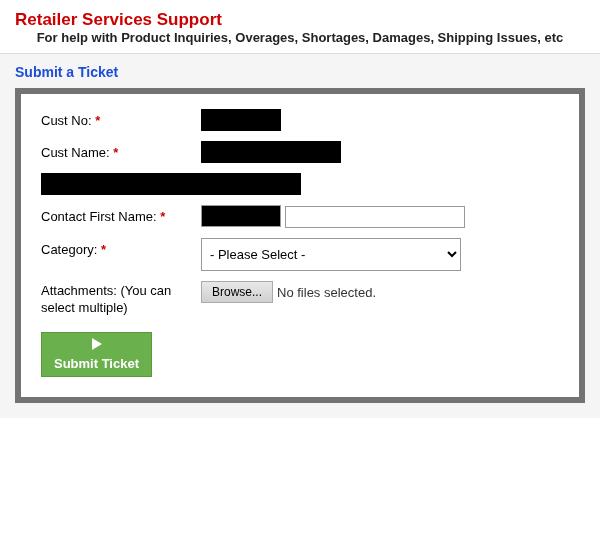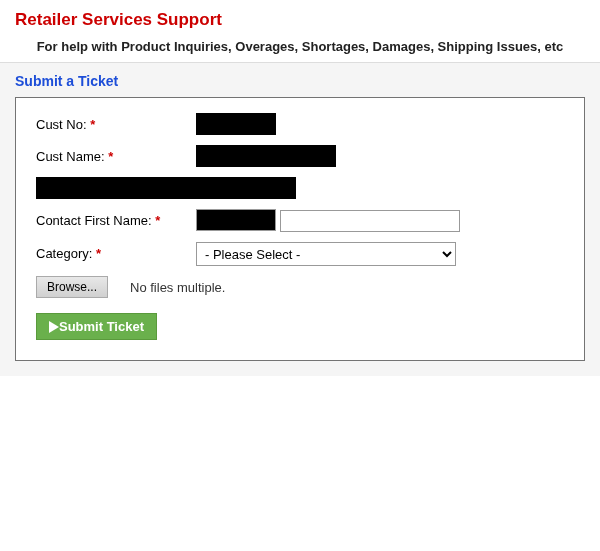--- a/index.html
+++ b/index.html
@@ -26,21 +26,21 @@
     .header-section {
       background-color: #ffffff;
       padding: 10px 15px 8px 15px;
       border-bottom: 1px solid #ddd;
     }
 
     .page-title {
       color: #cc0000;
       font-size: 17px;
       font-weight: bold;
-      margin-bottom: 9px;
+      margin-bottom: 0;
     }
 
     .page-subtitle {
       font-size: 13px;
       font-weight: bold;
       color: #222;
       margin-bottom: 0;
       text-align: center;
     }
 
@@ -56,21 +56,21 @@
       text-decoration: none;
       display: block;
       margin-bottom: 0;
       cursor: pointer;
     }
 
     .form-container {
       background-color: #ffffff;
       margin-top: 8px;
       padding: 15px 20px 20px 20px;
-      border: 1px solid #737373;
+      border: 6px solid #737373;
     }
 
     .form-row {
       display: flex;
       align-items: flex-start;
       margin-bottom: 10px;
     }
 
     .form-label {
       width: 160px;
@@ -113,21 +113,21 @@
       background-color: #000000;
       border: 1px solid #000;
     }
 
     .input-normal {
       background-color: #ffffff;
     }
 
     .category-select {
       width: 260px;
-      height: 24px;
+      height: 33px;
       font-size: 13px;
       border: 1px solid #999;
       background-color: #fff;
       padding: 2px 4px;
     }
 
     .file-upload-row {
       display: flex;
       align-items: flex-start;
     }
@@ -138,21 +138,21 @@
       font-size: 13px;
       color: #000;
       padding-top: 2px;
       padding-right: 5px;
       line-height: 1.3;
     }
 
     .file-upload-area {
       display: flex;
       align-items: center;
-      gap: 22px;
+      gap: 4px;
     }
 
     .browse-button {
       background: linear-gradient(to bottom, #e8e8e8, #d0d0d0);
       border: 1px solid #aaa;
       padding: 3px 10px;
       font-size: 12px;
       cursor: pointer;
       color: #000;
     }
@@ -169,20 +169,22 @@
     .submit-ticket-btn {
       background-color: #6ab04c;
       border: 1px solid #5a9a3c;
       color: #ffffff;
       font-size: 13px;
       font-weight: bold;
       padding: 5px 12px;
       cursor: pointer;
       display: flex;
       align-items: center;
+      gap: 6px;
+      flex-direction: column;
     }
 
     .submit-arrow-icon {
       display: inline-block;
       width: 0;
       height: 0;
       border-top: 6px solid transparent;
       border-bottom: 6px solid transparent;
       border-left: 10px solid #ffffff;
     }
@@ -242,23 +244,24 @@
           Category: <span class="required-star">*</span>
         </div>
         <div class="form-field">
           <select class="category-select">
             <option>- Please Select -</option>
           </select>
         </div>
       </div>
 
       <div class="form-row file-upload-row">
+        <div class="file-label">Attachments: (You can select multiple)</div>
         <div class="file-upload-area">
           <button class="browse-button">Browse...</button>
-          <span class="no-files-text">No files multiple.</span>
+          <span class="no-files-text">No files selected.</span>
         </div>
       </div>
 
       <div class="submit-button-row">
         <button class="submit-ticket-btn">
           <span class="submit-arrow-icon"></span>
           <span>Submit Ticket</span>
         </button>
       </div>
 

